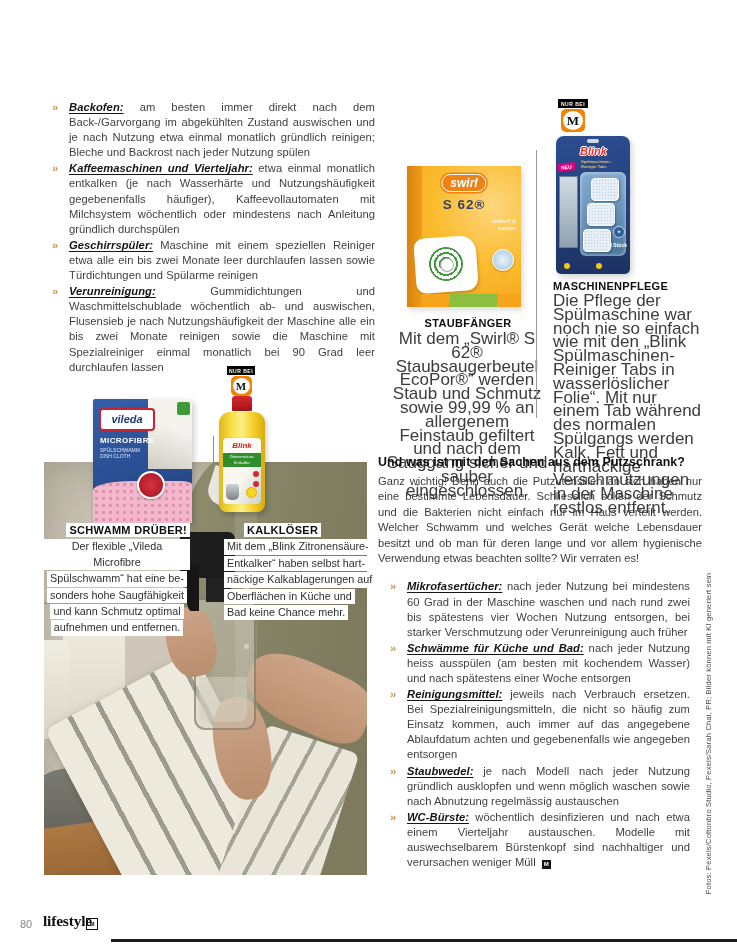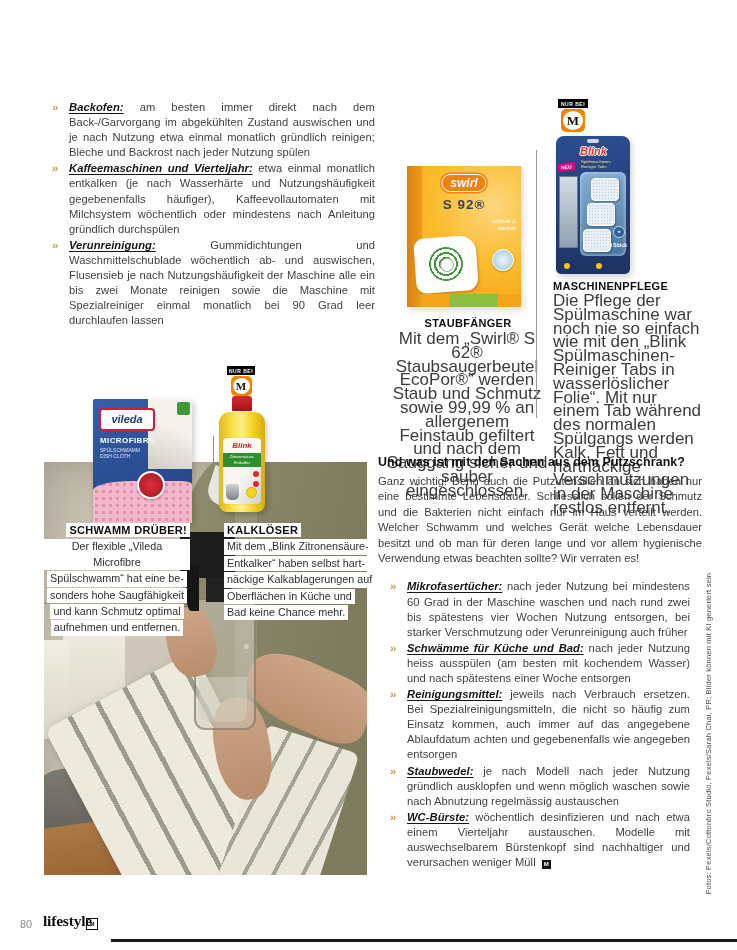--- a/index.html
+++ b/index.html
@@ -31,21 +31,21 @@
   #cap-staub-text{left:386px;top:332px;width:162px;text-align:center;}
   #cap-masch-title{left:553px;top:280px;width:152px;text-align:left;}
   #cap-masch-text{left:553px;top:294px;width:151px;text-align:left;}
 
   .vdiv{background:#9a9a9a;width:1px;}
   #divider-products{left:536px;top:150px;height:268px;}
   #divider-captions{left:213px;top:436px;height:162px;background:#8d8d8d;}
 
   
   .photo-cap{z-index:5;font-size:10.8px;line-height:15.4px;}
-  .photo-cap .t{display:block;}
+  .photo-cap .t{display:block;padding-left:20px;}
   .photo-cap .t span{background:#fff;padding:1px 3px;font-weight:bold;font-size:11px;color:#0e0e0e;letter-spacing:.3px;}
   .photo-cap .l{background:#fff;padding:0 3px;display:inline-block;margin-top:1px;color:#2f2f2f;}
   #cap-schwamm{left:44px;top:523px;width:146px;text-align:center;}
   #cap-schwamm .t{text-align:right;}
   #cap-kalk{left:224px;top:523px;width:160px;text-align:left;}
 
   
   .mlogo{z-index:6;width:30px;text-align:center;}
   .mlogo .bar{background:#000;color:#fff;font-size:5px;font-weight:bold;letter-spacing:.5px;padding:1.5px 0;}
   .mlogo .badge{width:24px;height:23px;margin:1px auto 0;background:#f08300;border-radius:5px;position:relative;
@@ -177,28 +177,29 @@
   #brand-logo{left:86px;top:918px;width:10px;height:10px;border:1.6px solid #101010;display:flex;align-items:center;justify-content:center;
       font-size:6px;font-weight:bold;color:#101010;}
   #bottom-rule{left:111px;top:939px;width:626px;height:2.5px;background:#1a1a1a;}
 </style>
 </head>
 <body>
 
 <ul class="tip-list abs" id="left-list">
   <li><span class="bullet"></span><span class="term">Backofen:</span> <span>am besten immer direkt nach dem Back-/Garvorgang im abgekühlten Zustand auswischen und je nach Nutzung etwa einmal monatlich gründlich reinigen; Bleche und Backrost nach jeder Nutzung spülen</span></li>
   <li><span class="bullet"></span><span class="term">Kaffeemaschinen und Vierteljahr:</span> <span>etwa einmal monatlich entkalken (je nach Wasserhärte und Nutzungshäufigkeit gegebenenfalls häufiger), Kaffeevollautomaten mit Milchsystem wöchentlich oder mindestens nach Anleitung gründlich durchspülen</span></li>
+  <li><span class="bullet"></span><span class="term">Geschirrspüler:</span> <span>Maschine mit einem speziellen Reiniger etwa alle ein bis zwei Monate leer durchlaufen lassen sowie Türdichtungen und Spülarme reinigen</span></li>
   <li><span class="bullet"></span><span class="term">Verunreinigung:</span> <span>Gummidichtungen und Waschmittelschublade wöchentlich ab- und auswischen, Flusensieb je nach Nutzungshäufigkeit der Maschine alle ein bis zwei Monate reinigen sowie die Maschine mit Spezialreiniger einmal monatlich bei 90 Grad leer durchlaufen lassen</span></li>
 </ul>
 
 <div class="abs" id="p-swirl">
   <div class="spine"></div>
   <div class="front"></div>
   <div class="pill">swirl</div>
-  <div class="model">S 92®</div>
+  <div class="model">S 62®</div>
   <div class="tagline">schnell &amp; sauber</div>
   <div class="bag">
       <div class="rings"></div>
     </div>
   <div class="roundbadge"></div>
   <div class="stripe"></div>
 </div>
 
 <div class="abs cap-title" id="cap-staub-title">STAUBFÄNGER</div>
 <div class="abs cap-text" id="cap-staub-text">Mit dem „Swirl® S 62® Staubsaugerbeutel EcoPor®“ werden Staub und Schmutz sowie 99,99 % an allergenem Feinstaub gefiltert und nach dem Sauggang sicher und sauber eingeschlossen.</div>

